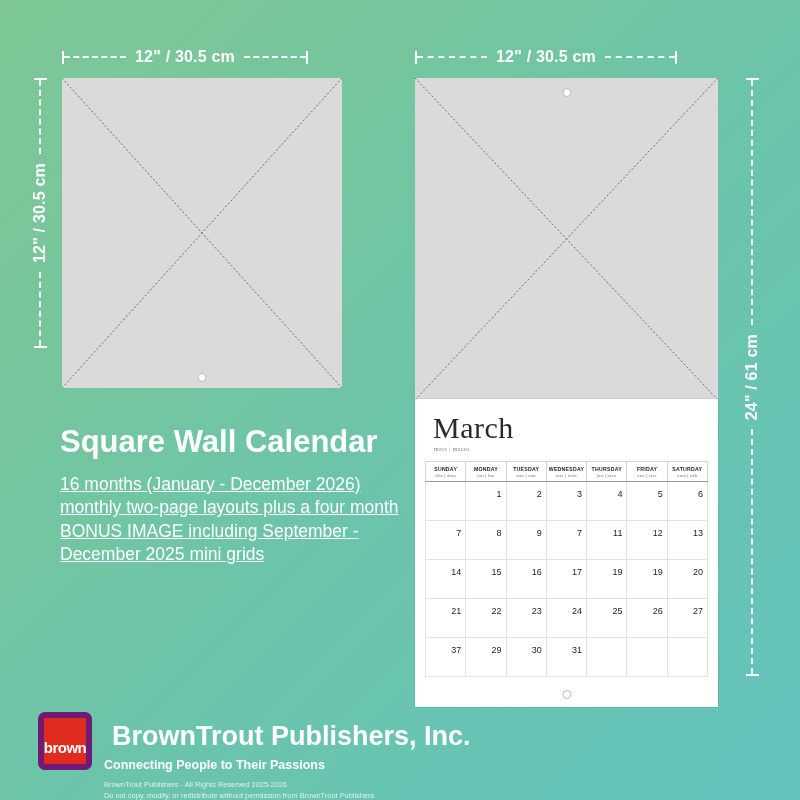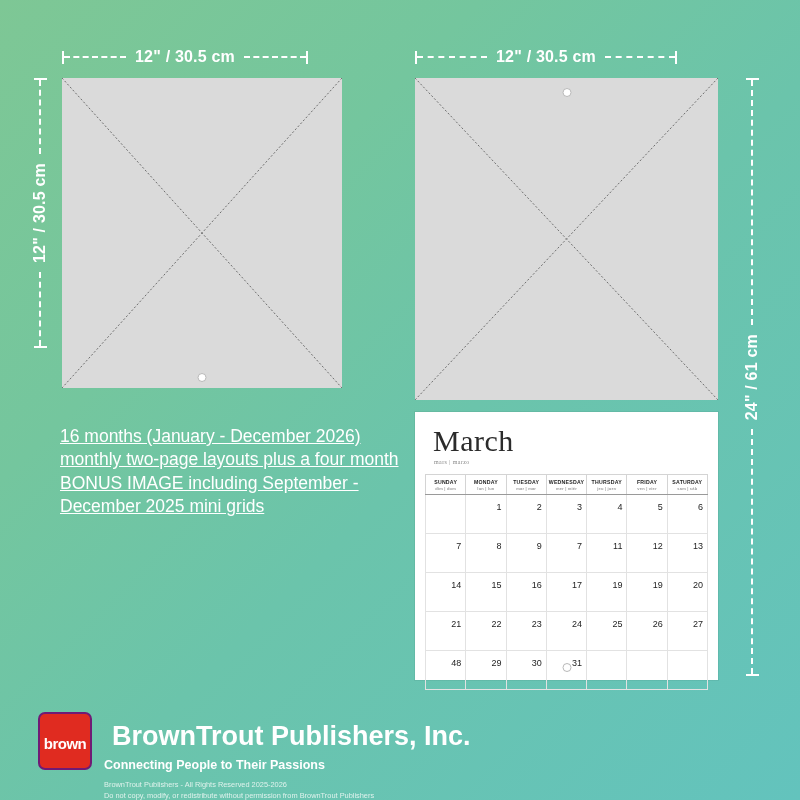--- a/index.html
+++ b/index.html
@@ -28,21 +28,21 @@
   .dim-v .cap{flex:0 0 auto;height:2px;width:13px;background:#fff;}
   .dim-v .dim-lbl{
     writing-mode:vertical-rl;transform:rotate(180deg);padding:9px 0;
   }
   
   #title-block{position:absolute;left:60px;top:425px;width:350px;}
   #product-title{color:#fff;font-size:31px;font-weight:700;line-height:1.1;margin:0 0 14px 0;}
   #product-desc{color:#fff;font-size:17.5px;line-height:1.33;margin:0;text-decoration:underline;}
   
   #calendar-panel{
-    position:absolute;left:415px;top:412px;width:303px;height:268px;
+    position:absolute;left:415px;top:399px;width:303px;height:308px;
     background:#fff;box-shadow:0 0 0 1px rgba(0,0,0,.05);
   }
   #calendar-month{
     font-family:"Liberation Serif",serif;font-size:30px;color:#2b2b2b;
     margin:14px 0 0 18px;letter-spacing:.5px;line-height:1;
   }
   #calendar-month-alt{
     font-family:"Liberation Serif",serif;font-size:6px;color:#8a8a8a;
     margin:3px 0 0 19px;letter-spacing:.4px;
   }
@@ -61,21 +61,21 @@
   }
   #calendar-grid td{
     border:1px solid #e2e2e2;height:37px;vertical-align:top;
     text-align:right;padding:1px 4px 0 0;
   }
   #calendar-grid td .dnum{font-size:9px;color:#1d1d1d;font-weight:400;}
   
   #footer{position:absolute;left:38px;top:712px;display:flex;align-items:flex-start;}
   #logo-mark{
     width:54px;height:58px;border-radius:7px;background:#e02b20;
-    border:2px solid #701a75;box-sizing:border-box;position:relative;flex:0 0 auto;
+    border:6px solid #701a75;box-sizing:border-box;position:relative;flex:0 0 auto;
     display:flex;flex-direction:column;align-items:center;justify-content:flex-start;
     padding-top:6px;overflow:hidden;gap:16px;
   }
   #logo-mark .fish{width:44px;height:17px;display:block;}
   #logo-mark .lw{
     color:#fff;font-weight:700;line-height:.92;letter-spacing:-.5px;
     font-family:"Liberation Sans",sans-serif;
   }
   #logo-mark .lw1{font-size:15px;margin-top:1px;}
   #logo-mark .lw2{font-size:15px;}
@@ -202,34 +202,35 @@
         <tr>
           <td><span class="dnum">21</span></td>
           <td><span class="dnum">22</span></td>
           <td><span class="dnum">23</span></td>
           <td><span class="dnum">24</span></td>
           <td><span class="dnum">25</span></td>
           <td><span class="dnum">26</span></td>
           <td><span class="dnum">27</span></td>
         </tr>
         <tr>
-          <td><span class="dnum">48</span></td>
+          <td><span class="dnum">37</span></td>
           <td><span class="dnum">29</span></td>
           <td><span class="dnum">30</span></td>
           <td><span class="dnum">31</span></td>
           <td></td>
           <td></td>
           <td></td>
         </tr>
       </tbody>
   </table>
   <span class="hole" style="left:50%;bottom:8px;transform:translateX(-50%);"></span>
 </div>
 
 <div id="title-block">
+  <h1 id="product-title">Square Wall Calendar</h1>
   <p id="product-desc">16 months (January - December 2026) monthly two-page layouts plus a four month BONUS IMAGE including September - December 2025 mini grids</p>
 </div>
 
 <div id="footer">
   <div id="logo-mark">
     <svg class="fish" viewBox="0 0 88 34">
       <path fill="#ffffff" d="M8 17c6-9 18-12 29-12 9 0 17 3 23 8l5-7 3 1-2 8c2 2 4 4 6 5-2 1-4 3-6 5l2 8-3 1-5-7c-6 5-14 8-23 8-11 0-23-3-29-12-2-2-3-4-3-3z"></path>
       <circle cx="22" cy="14" r="1.6" fill="#e02b20"></circle>
       <path fill="#e02b20" d="M36 11c1 0 1 1 0 1s-1-1 0-1zm9 2c1 0 1 1 0 1s-1-1 0-1zm-14 6c1 0 1 1 0 1s-1-1 0-1zm11 1c1 0 1 1 0 1s-1-1 0-1zm9-5c1 0 1 1 0 1s-1-1 0-1zm6 5c1 0 1 1 0 1s-1-1 0-1z"></path>
     </svg>

